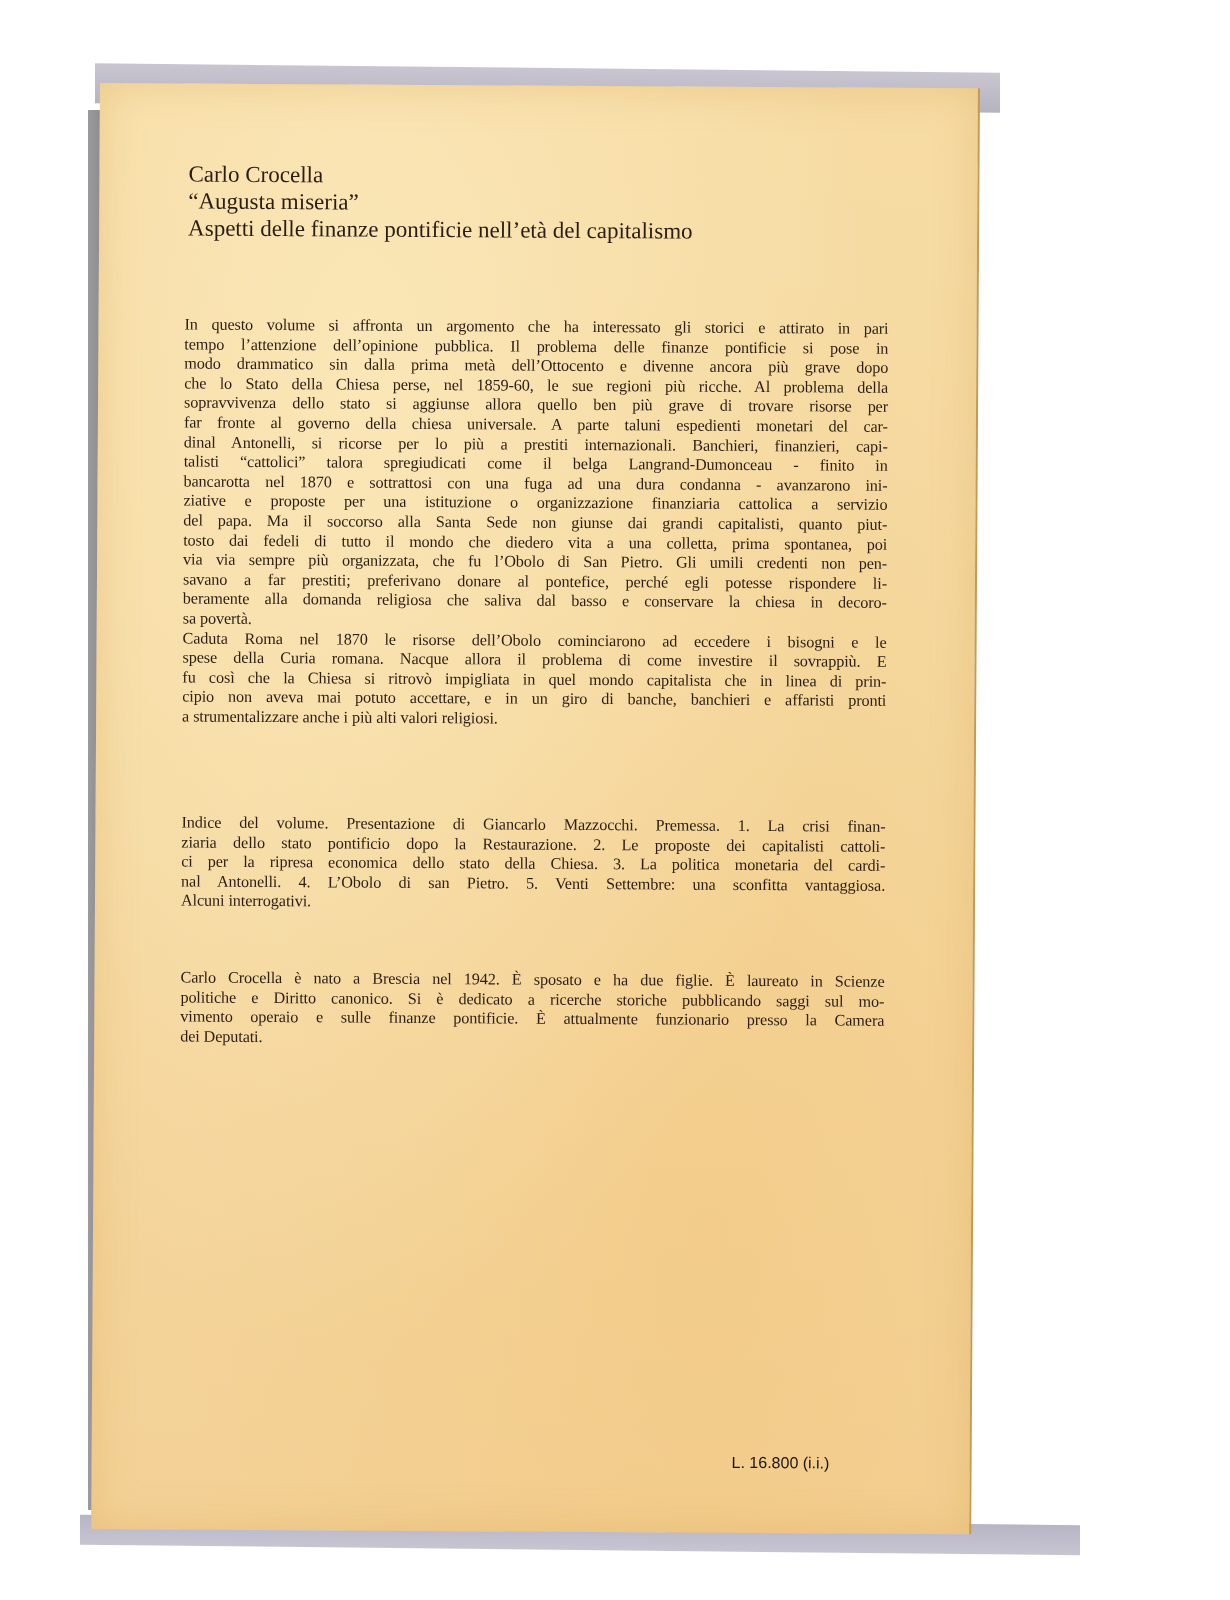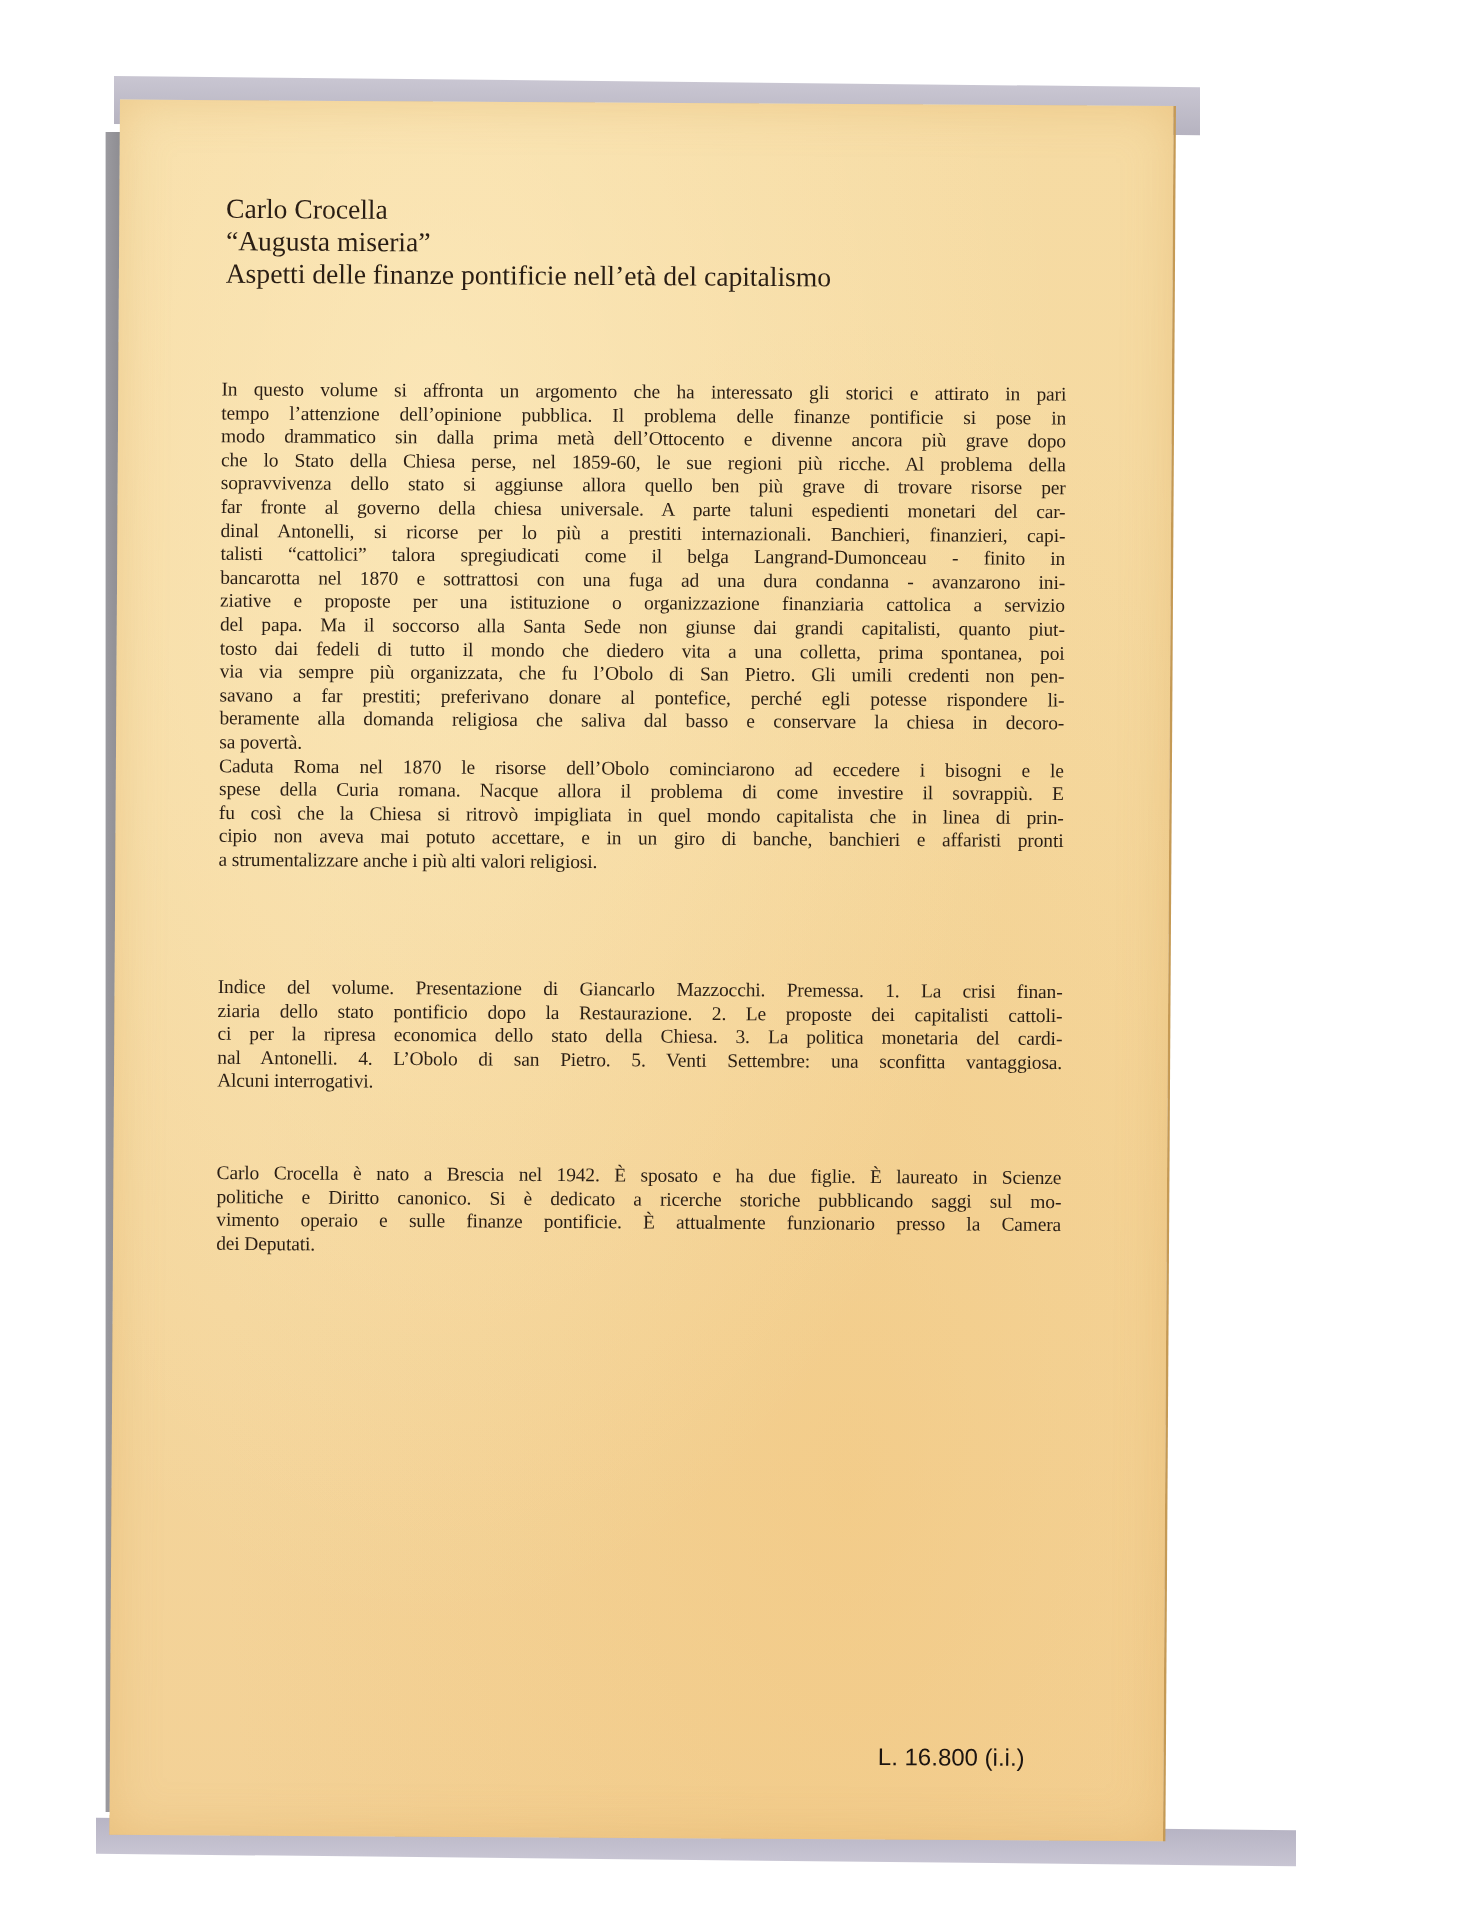--- a/index.html
+++ b/index.html
@@ -51,21 +51,21 @@
       letter-spacing: -0.1px;
     }
     .para .line { display: block; white-space: nowrap; text-align-last: justify; }
     .para .line.last { text-align-last: left; }
     .desc { top: 232px; }
     .index { top: 730px; }
     .bio { top: 885px; }
     .price {
       position: absolute; left: 640px; top: 1367px;
       font-family: "Liberation Sans", "DejaVu Sans", sans-serif;
-      font-size: 20px; color: #1c1410;
+      font-size: 16px; color: #1c1410;
     }
   </style>
 </head>
 <body>
 
 <div class="shadow-top"></div>
 <div class="shadow-left"></div>
 <div class="shadow-bottom"></div>
 
 <div class="cover">

